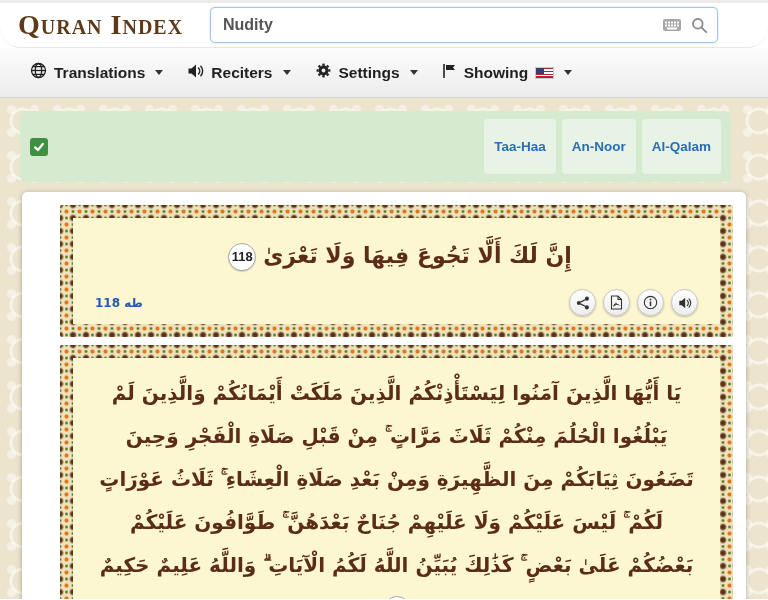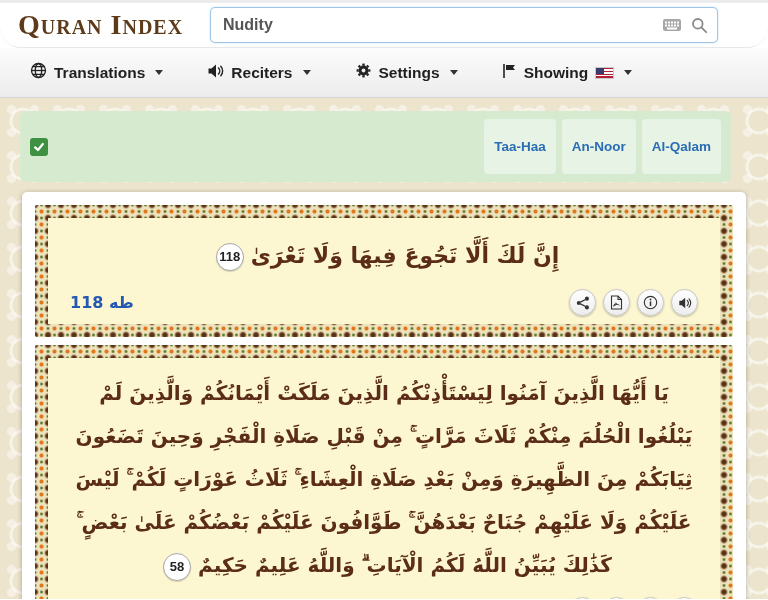--- a/index.html
+++ b/index.html
@@ -24,21 +24,21 @@
     font-size:16px; font-weight:bold; color:#555; outline:none;
     box-shadow:0 0 2px rgba(100,160,220,.4);
   }
   .search-icons { position:absolute; right:10px; top:0; height:36px; display:flex; align-items:center; gap:9px; }
   .sicon { display:flex; cursor:pointer; }
 
   
   .nav {
     height:50px; background:linear-gradient(#fcfcfc,#ececec);
     border-bottom:1px solid #d6d6d6; display:flex; align-items:center;
-    padding-left:30px; gap:44px;
+    padding-left:30px; gap:24px;
   }
   .nav-item { display:flex; align-items:center; gap:7px; font-size:15.5px; font-weight:bold; color:#1f1f1f; cursor:pointer; }
   .caret { width:0; height:0; border-left:4.5px solid transparent; border-right:4.5px solid transparent; border-top:5px solid #333; margin-left:3px; }
   .usflag { position:relative; width:19px; height:12px; border:1px solid #c9c9c9;
     background:repeating-linear-gradient(180deg,#b22234 0 1.4px,#fff 1.4px 2.8px); }
   .usflag::after { content:""; position:absolute; left:0; top:0; width:8px; height:6px; background:#3c3b6e; }
 
   
   .page {
     height:501px; overflow:hidden;
@@ -73,39 +73,40 @@
   }
   .ornate {
     padding:13px; margin-bottom:8px; border-radius:2px;
     background-color:#ece2bc;
     background-image:
       radial-gradient(circle, #52301a 1.6px, #7a4a24 2.6px, rgba(0,0,0,0) 3.7px),
       radial-gradient(circle, #e2761c 1.5px, rgba(0,0,0,0) 2.5px),
       radial-gradient(circle, #5f7a2e 1px, rgba(0,0,0,0) 1.8px);
     background-size:13px 13px, 13px 13px, 6.5px 6.5px;
     background-position:6.5px 6.5px, 0 0, 3.25px 3.25px;
+    margin-left:25px;
   }
   .card-inner { background:#fcf7d0; padding:10px 22px 8px; }
   .verse {
     direction:rtl; text-align:center; font-family:"DejaVu Sans",sans-serif;
     font-weight:bold; color:#5b2c18; line-height:2.15; margin:4px 0 10px;
   }
   .verse.size-lg { font-size:22px; }
   .verse.size-md { font-size:20px; }
   .ayah-num {
     display:inline-flex; width:28px; height:28px; border-radius:50%;
     background:#fff; border:1px solid #a9a9a9; color:#222;
     align-items:center; justify-content:center; font-size:13px; font-weight:bold;
     font-family:"Liberation Sans",sans-serif; margin:0 7px; vertical-align:middle;
     direction:ltr; box-shadow:0 1px 1px rgba(0,0,0,.15);
   }
   .card-footer { display:flex; align-items:center; }
   .surah-label {
     direction:rtl; font-family:"DejaVu Sans",sans-serif; font-weight:bold;
-    font-size:16px; color:#2458b3; cursor:pointer;
+    font-size:12px; color:#2458b3; cursor:pointer;
   }
   .actions { margin-left:auto; display:flex; gap:7px; }
   .act-btn {
     width:27px; height:27px; border-radius:50%;
     background:linear-gradient(#ffffff,#ededed); border:1px solid #c6c6c6;
     box-shadow:0 1px 2px rgba(0,0,0,.25);
     display:flex; align-items:center; justify-content:center; cursor:pointer; color:#333;
   }
 </style>
 </head>

